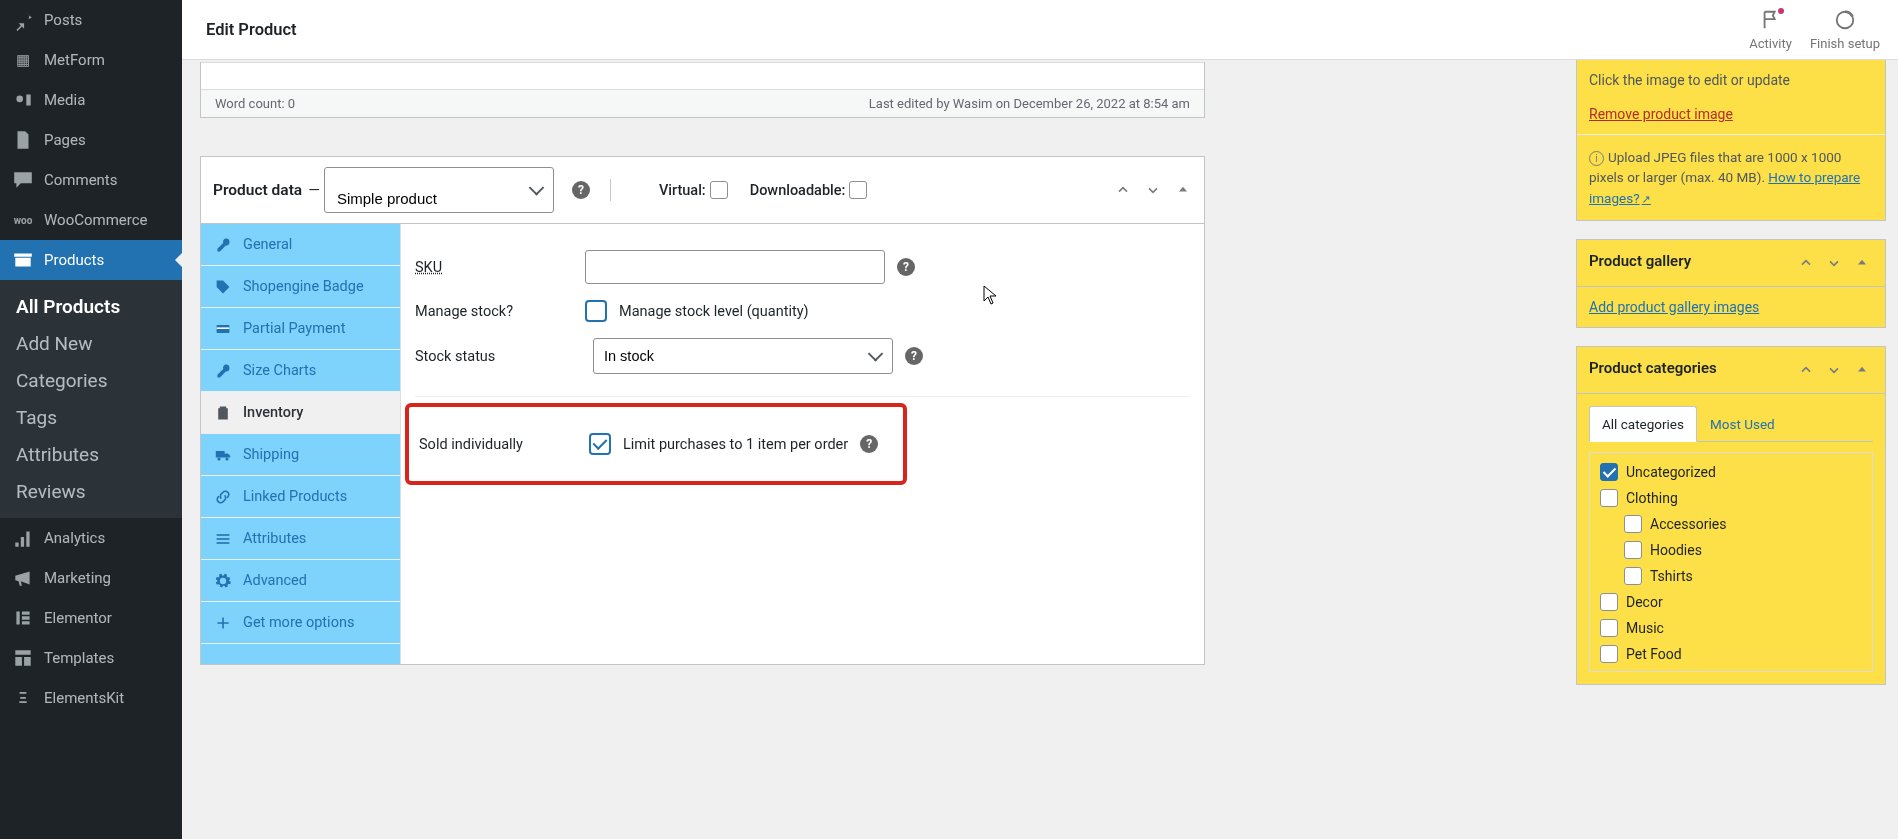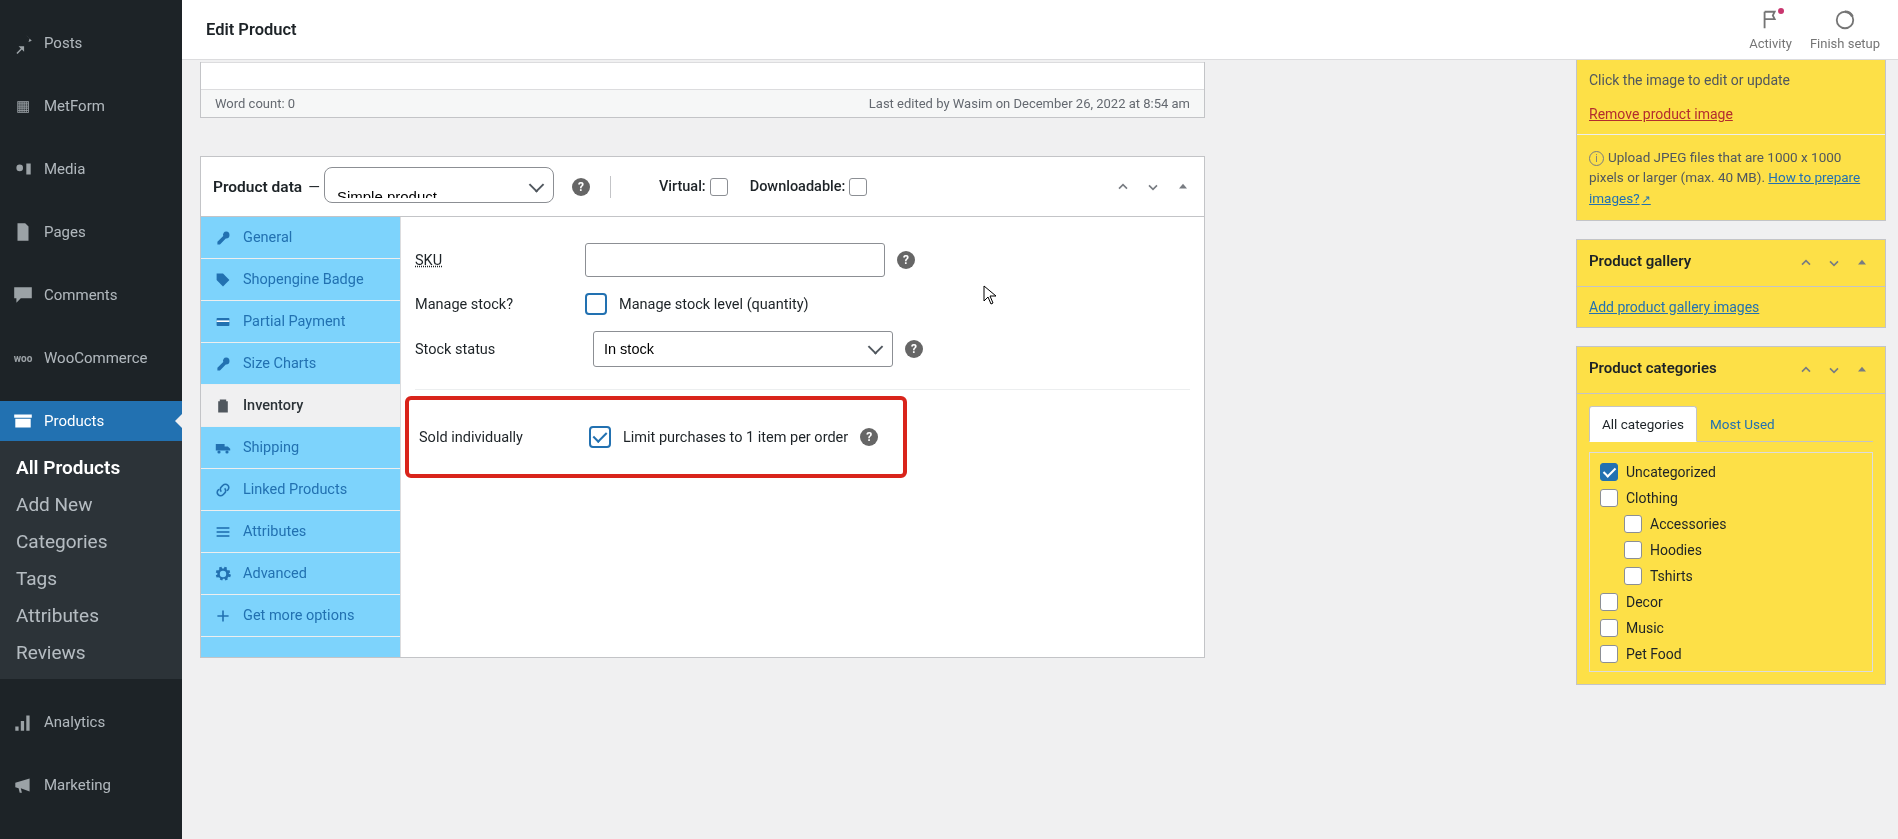--- a/index.html
+++ b/index.html
@@ -24,21 +24,20 @@
     font-size: 15px;
     overflow: hidden;
   }
   .admin-sidebar .menu-item {
     display: flex;
     align-items: center;
     padding: 10px 12px;
     color: rgba(240,246,252,.7);
     cursor: pointer;
     position: relative;
-    margin-top: 23px;
   }
   .admin-sidebar .menu-item.current {
     background: #2271b1;
     color: #fff;
   }
   .admin-sidebar .menu-item.current::after {
     content:"";
     position:absolute;
     right:-1px; top:50%;
     transform:translateY(-50%);
@@ -140,23 +139,23 @@
   .metabox-header {
     display:flex; align-items:center;
     padding: 10px 12px;
     border-bottom:1px solid #c3c4c7;
     position:relative;
     font-size:15px;
   }
   .metabox-header strong{ font-weight:600; color:#1d2327; font-size:15.5px;}
   .metabox-header .dash{ margin:0 4px 0 6px; color:#1d2327;}
   .metabox-header select{
-    height:36px;
+    height:46px;
     border:1px solid #8c8f94;
-    border-radius:8px;
+    border-radius:3px;
     padding: 20px 32px 4px 12px;
     font-size:15px;
     background:#fff;
     appearance:none;
     min-width:230px;
   }
   .select-wrap{position:relative; display:inline-block;}
   .select-wrap::after{
     content:"";
     position:absolute; right:12px; top:50%;

